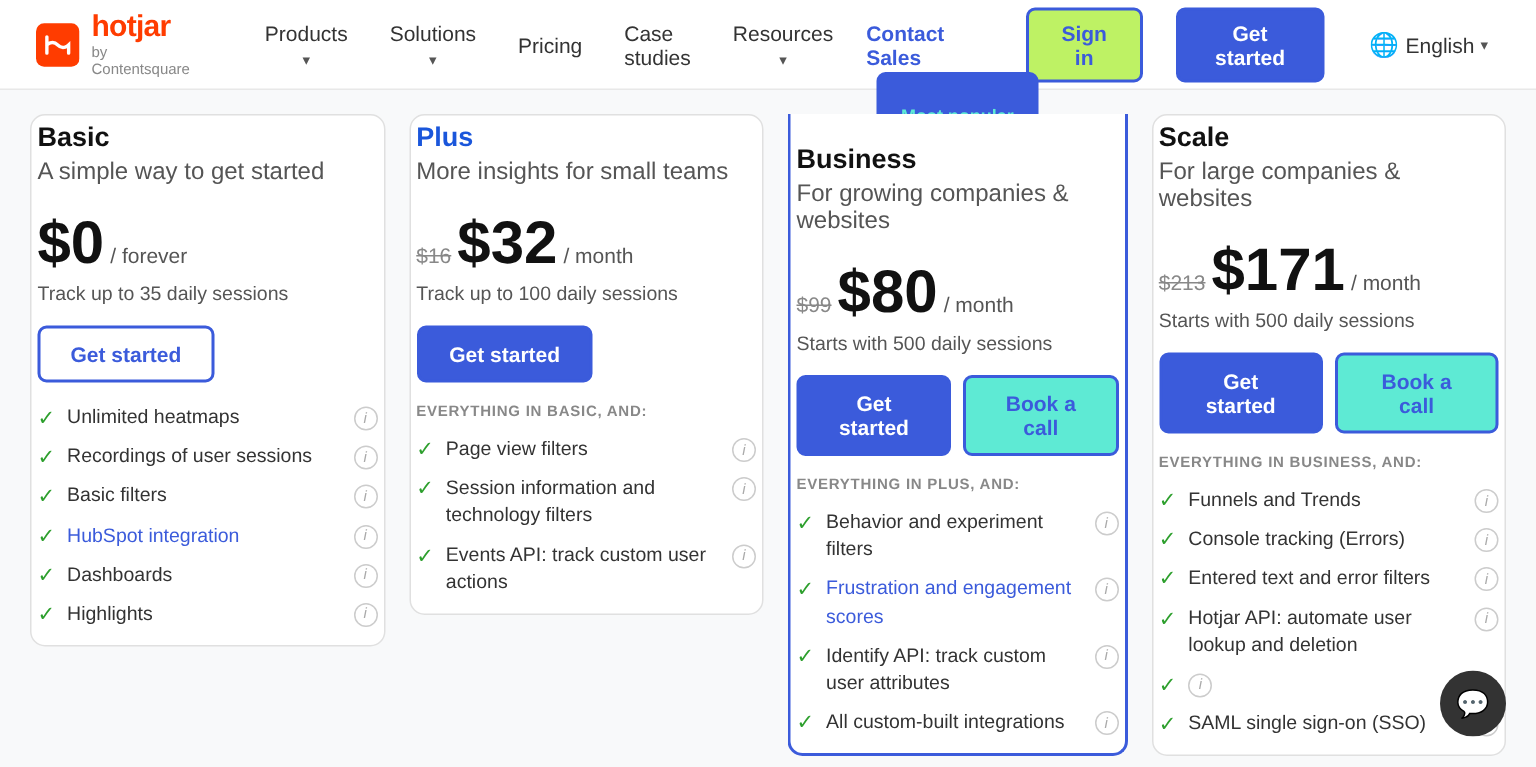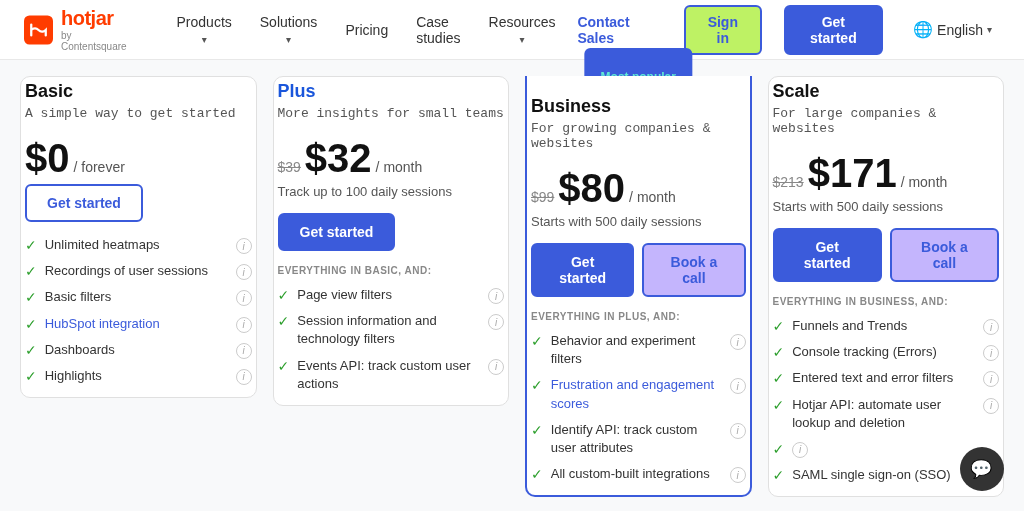--- a/index.html
+++ b/index.html
@@ -49,37 +49,37 @@
       border: 2px solid #3b5bdb; border-top: none; border-radius: 0 0 10px 10px;
       padding-top: 20px;
     }
     .most-popular-badge {
       position: absolute; top: -28px; left: 50%; transform: translateX(-50%);
       background: #3b5bdb; color: #5eead4; padding: 22px 16px; border-radius: 6px 6px 0 0;
       font-size: 12px; font-weight: 600; white-space: nowrap;
     }
     .plan-name { font-size: 18px; font-weight: 700; color: #111; margin-bottom: 4px; }
     .plan-name.plus { color: #1a56db; }
-    .plan-tagline { font-size: 13px; color: #555; margin-bottom: 14px; font-family: Liberation Mono, monospace; }
+    .plan-tagline { font-size: 16px; color: #555; margin-bottom: 14px; }
 
     
     .price-row { display: flex; align-items: baseline; gap: 4px; margin-bottom: 6px; }
     .price-original { font-size: 14px; color: #888; text-decoration: line-through; }
     .price-amount { font-size: 40px; font-weight: 700; color: #111; line-height: 1; }
     .price-period { font-size: 14px; color: #555; margin-top: 24px; }
     .price-note { font-size: 13px; color: #555; margin-bottom: 14px; }
 
     
     .btn-primary {
       display: inline-block; padding: 9px 20px; background: #3b5bdb; color: #fff;
       border: 2px solid #3b5bdb; border-radius: 6px; font-weight: 600; font-size: 14px;
       cursor: pointer; text-decoration: none;
     }
     .btn-outline {
-      display: inline-block; padding: 9px 20px; background: #c4b5fd; color: #3b5bdb;
+      display: inline-block; padding: 9px 20px; background: #5eead4; color: #3b5bdb;
       border: 2px solid #3b5bdb; border-radius: 6px; font-weight: 600; font-size: 14px;
       cursor: pointer;
     }
     .btn-basic {
       display: inline-block; padding: 9px 20px; background: #fff; color: #3b5bdb;
       border: 2px solid #3b5bdb; border-radius: 6px; font-weight: 600; font-size: 14px;
       cursor: pointer;
     }
     .btn-row { display: flex; gap: 8px; margin-bottom: 14px; }
 
@@ -147,20 +147,21 @@
 <div class="pricing-area">
   <div class="cards-container">
 
     <div class="plan-card">
       <div class="plan-name">Basic</div>
       <div class="plan-tagline">A simple way to get started</div>
       <div class="price-row">
         <span class="price-amount">$0</span>
         <span class="price-period">/ forever</span>
       </div>
+      <div class="price-note">Track up to 35 daily sessions</div>
       <div class="btn-row">
         <button class="btn-basic">Get started</button>
       </div>
       <div>
         <div class="feature-item">
           <span class="check-icon">✓</span>
           <span class="feature-text">Unlimited heatmaps</span>
           <span class="info-icon">i</span>
         </div>
         <div class="feature-item">
@@ -188,21 +189,21 @@
           <span class="feature-text">Highlights</span>
           <span class="info-icon">i</span>
         </div>
       </div>
     </div>
 
     <div class="plan-card">
       <div class="plan-name plus">Plus</div>
       <div class="plan-tagline">More insights for small teams</div>
       <div class="price-row">
-        <span class="price-original">$39</span>
+        <span class="price-original">$16</span>
         <span class="price-amount">$32</span>
         <span class="price-period">/ month</span>
       </div>
       <div class="price-note">Track up to 100 daily sessions</div>
       <div class="btn-row">
         <button class="btn-primary">Get started</button>
       </div>
       <div class="features-label">EVERYTHING IN BASIC, AND:</div>
       <div>
         <div class="feature-item">

